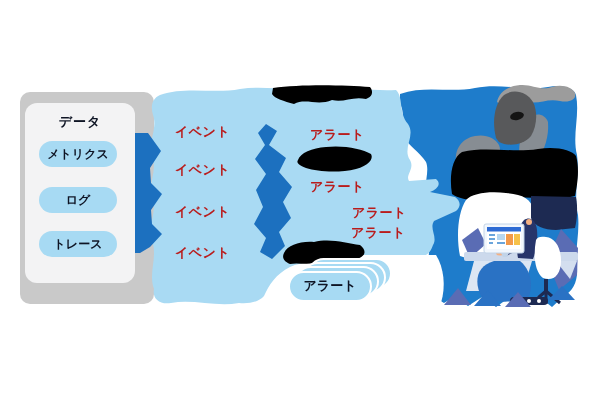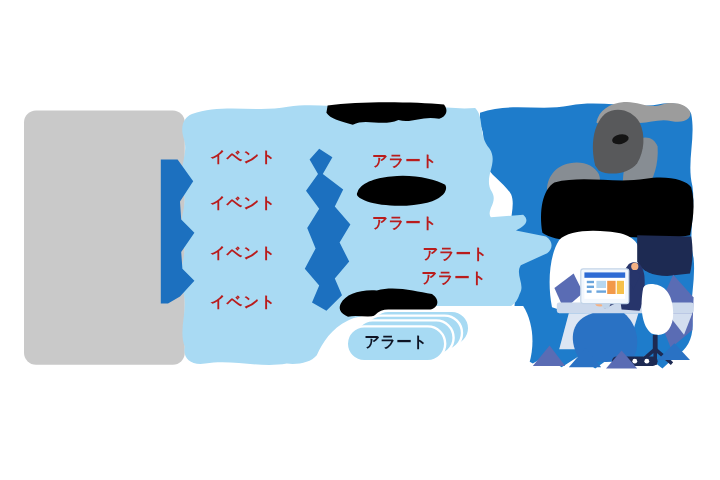--- a/index.html
+++ b/index.html
@@ -128,20 +128,26 @@
   <circle cx="519" cy="301" r="2" fill="#fff"></circle>
   <circle cx="529" cy="301" r="2" fill="#fff"></circle>
   <circle cx="539" cy="301" r="2" fill="#fff"></circle>
 
   <polygon fill="#5a6cb4" points="444,305 458,288 471,305"></polygon>
   <polygon fill="#2a72c4" points="474,306 488,290 501,306"></polygon>
   <polygon fill="#5a6cb4" points="505,307 518,292 531,307"></polygon>
   <polygon fill="#2a72c4" points="548,300 562,286 575,300"></polygon>
 </svg>
 
+<div class="card">
+  <div class="card-title">データ</div>
+  <div class="pill p1">メトリクス</div>
+  <div class="pill p2">ログ</div>
+  <div class="pill p3">トレース</div>
+</div>
 
 <div class="lbl" style="left:175px;top:123px">イベント</div>
 <div class="lbl" style="left:175px;top:161px">イベント</div>
 <div class="lbl" style="left:175px;top:203px">イベント</div>
 <div class="lbl" style="left:175px;top:244px">イベント</div>
 
 <div class="lbl" style="left:310px;top:126px">アラート</div>
 <div class="lbl" style="left:310px;top:178px">アラート</div>
 <div class="lbl" style="left:352px;top:204px">アラート</div>
 <div class="lbl" style="left:351px;top:224px">アラート</div>

